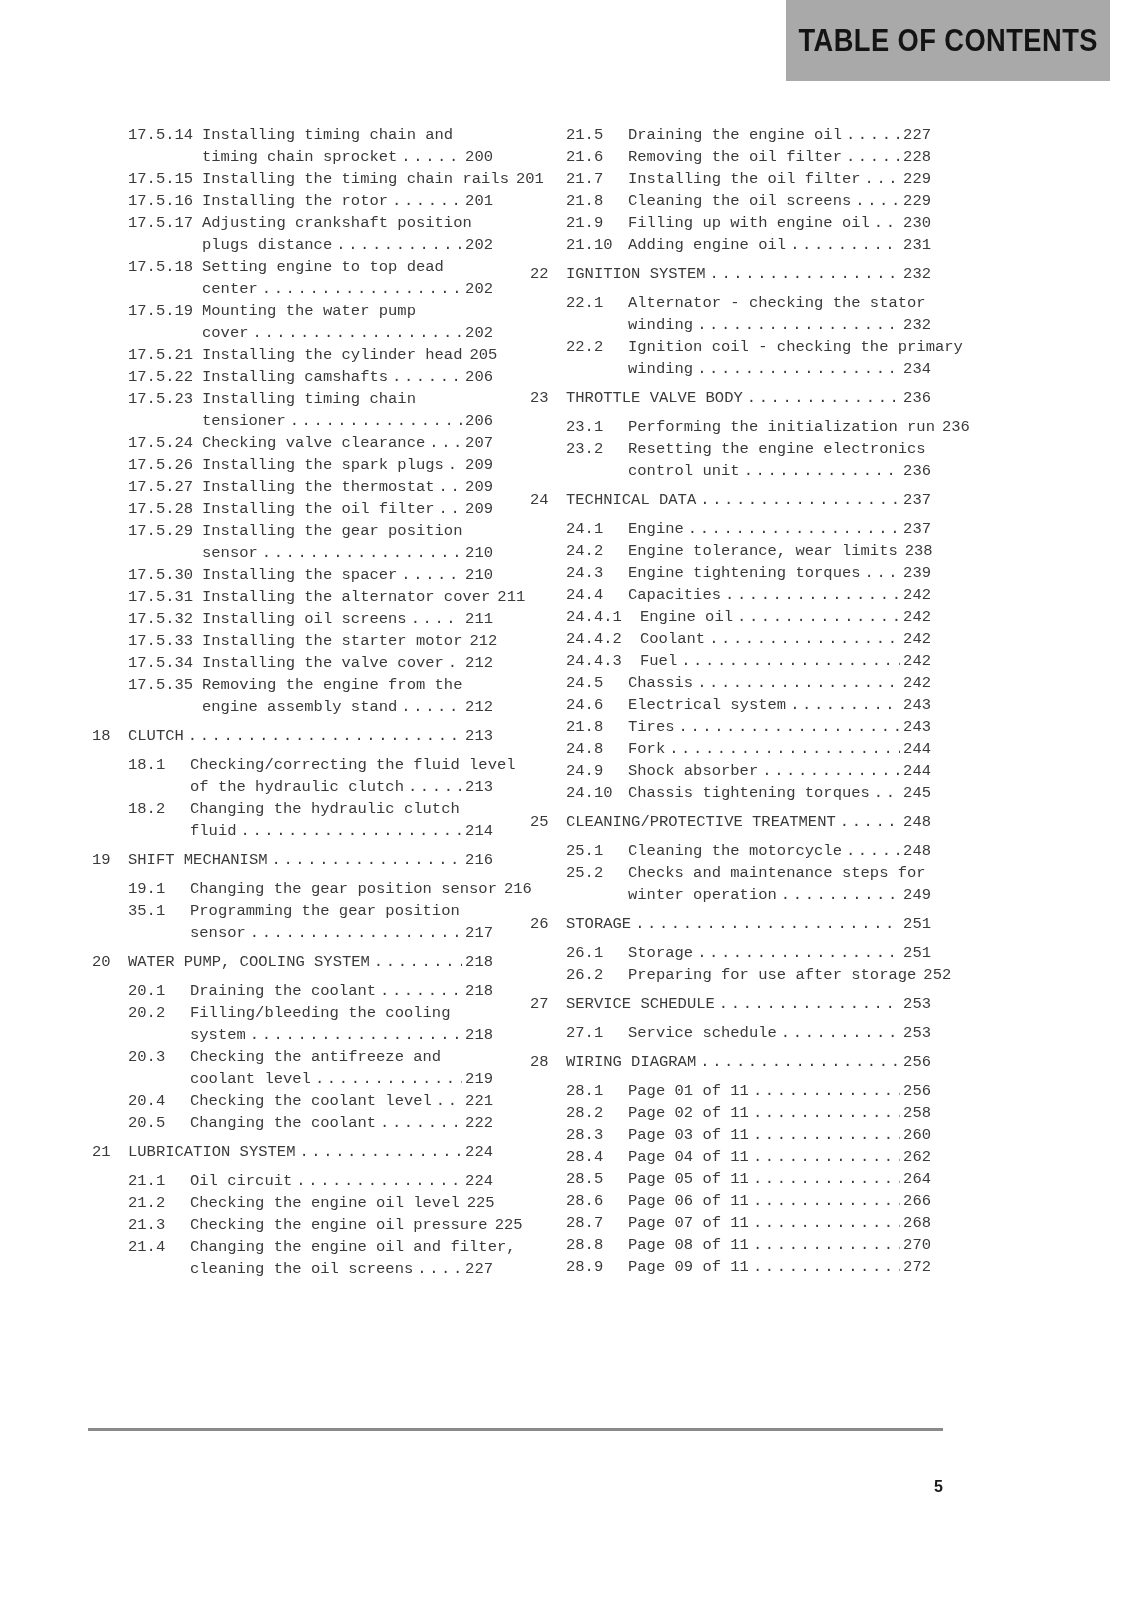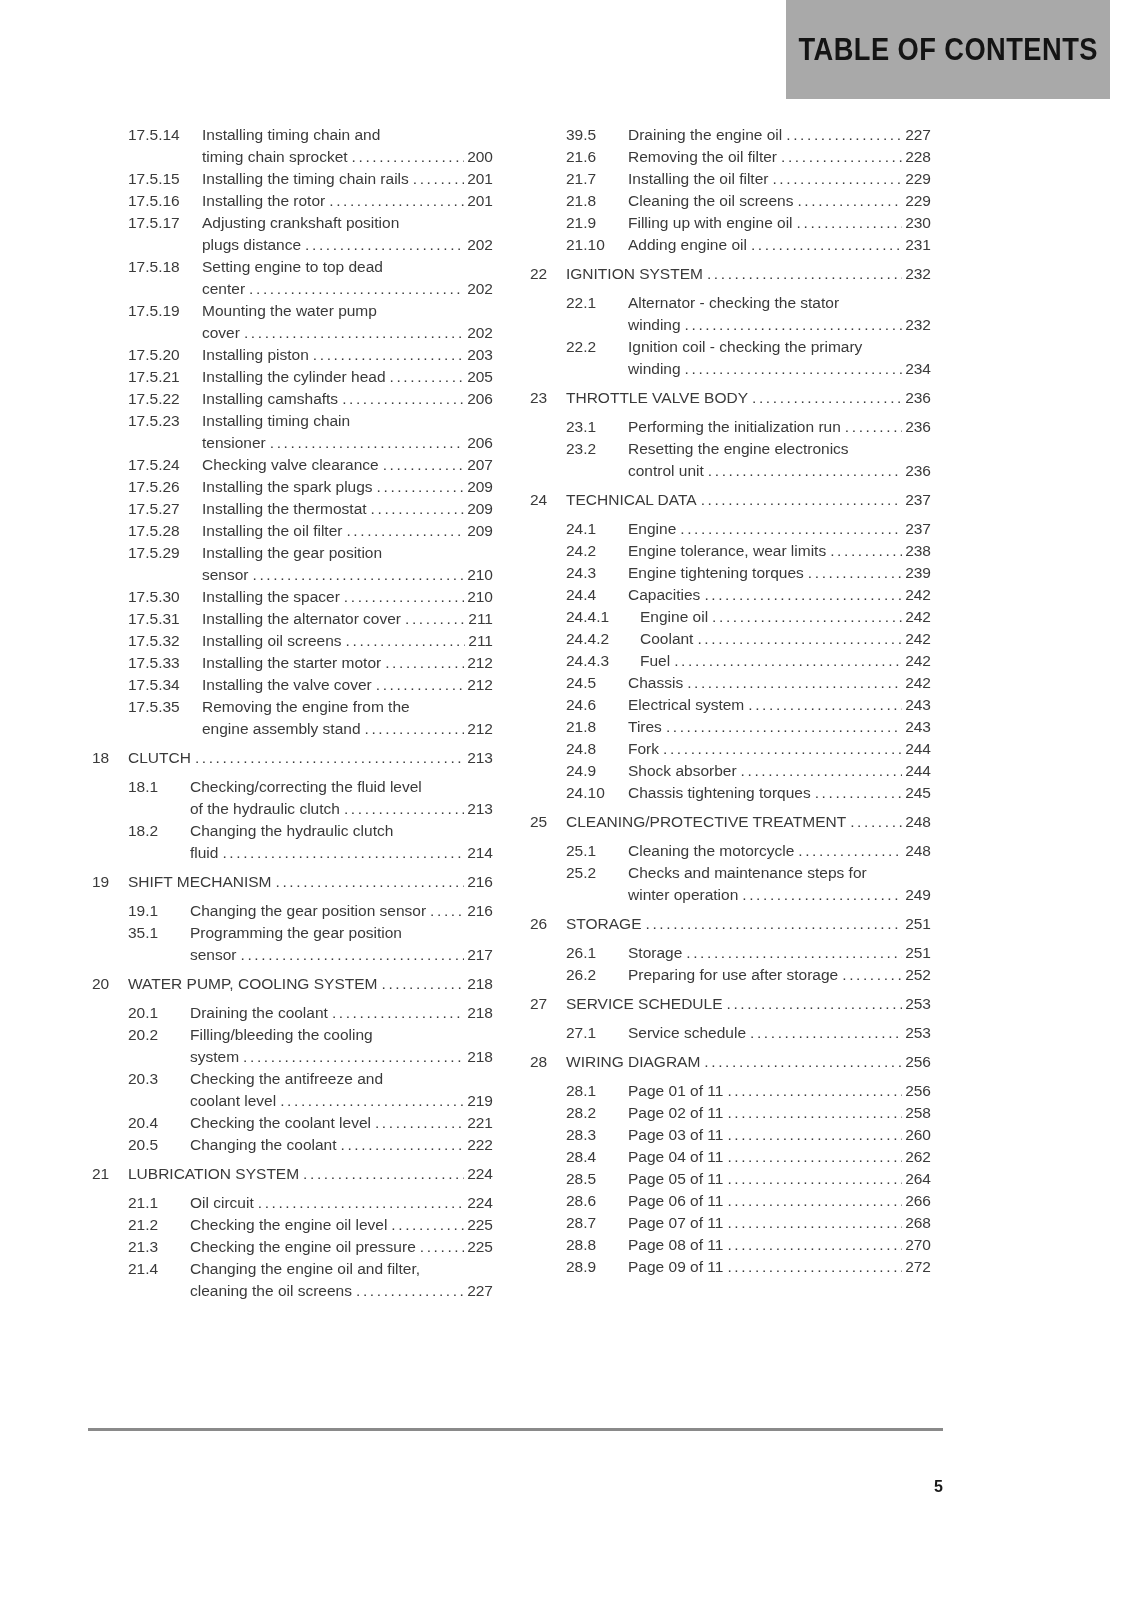--- a/index.html
+++ b/index.html
@@ -3,28 +3,28 @@
 <meta charset="utf-8">
 <style>
   html,body{margin:0;padding:0;}
   body{
     width:1130px;height:1600px;position:relative;
     background:#ffffff;color:#3a3a3a;
     font-family:"Liberation Sans",sans-serif;
     overflow:hidden;
   }
   .header-band{
-    position:absolute;left:786px;top:0;width:324px;height:99px;
+    position:absolute;left:786px;top:0;width:324px;height:81px;
     background:#a9a9a9;display:flex;align-items:center;justify-content:center;
   }
   .header-band .title{
     font-weight:bold;font-size:31px;color:#141414;white-space:nowrap;
     transform:scaleX(0.88);letter-spacing:0.5px;
   }
-  .toc{position:absolute;left:92px;top:124px;display:flex;gap:37px;}
+  .toc{position:absolute;left:92px;top:124px;display:flex;gap:37px;font-family:Liberation Mono, monospace;}
   .toc-col{width:401px;}
   .entry{display:flex;align-items:flex-start;font-size:15.5px;line-height:22px;}
   .entry.sub{margin-left:36px;}
   .num{flex:0 0 62px;}
   .entry.wide .num{flex:0 0 74px;}
   .cnum{flex:0 0 36px;}
   .ebody{flex:1;min-width:0;}
   .tline{display:flex;align-items:baseline;}
   .tline .t{white-space:nowrap;}
   .dots{flex:1 1 auto;overflow:hidden;white-space:nowrap;margin:0 3px 0 4px;letter-spacing:2.6px;}
@@ -112,30 +112,20 @@
             <span class="t">Mounting the water pump</span>
           </div>
           <div class="tline">
             <span class="t">cover</span>
             <span class="dots"></span>
             <span class="pg">202</span>
           </div>
         </div>
       </div>
       <div class="entry sub wide">
-        <span class="num">17.5.20</span>
-        <div class="ebody">
-          <div class="tline">
-            <span class="t">Installing piston</span>
-            <span class="dots"></span>
-            <span class="pg">203</span>
-          </div>
-        </div>
-      </div>
-      <div class="entry sub wide">
         <span class="num">17.5.21</span>
         <div class="ebody">
           <div class="tline">
             <span class="t">Installing the cylinder head</span>
             <span class="dots"></span>
             <span class="pg">205</span>
           </div>
         </div>
       </div>
       <div class="entry sub wide">
@@ -461,21 +451,21 @@
           <div class="tline">
             <span class="t">cleaning the oil screens</span>
             <span class="dots"></span>
             <span class="pg">227</span>
           </div>
         </div>
       </div>
     </div>
   <div class="toc-col">
       <div class="entry sub">
-        <span class="num">39.5</span>
+        <span class="num">21.5</span>
         <div class="ebody">
           <div class="tline">
             <span class="t">Draining the engine oil</span>
             <span class="dots"></span>
             <span class="pg">227</span>
           </div>
         </div>
       </div>
       <div class="entry sub">
         <span class="num">21.6</span>

